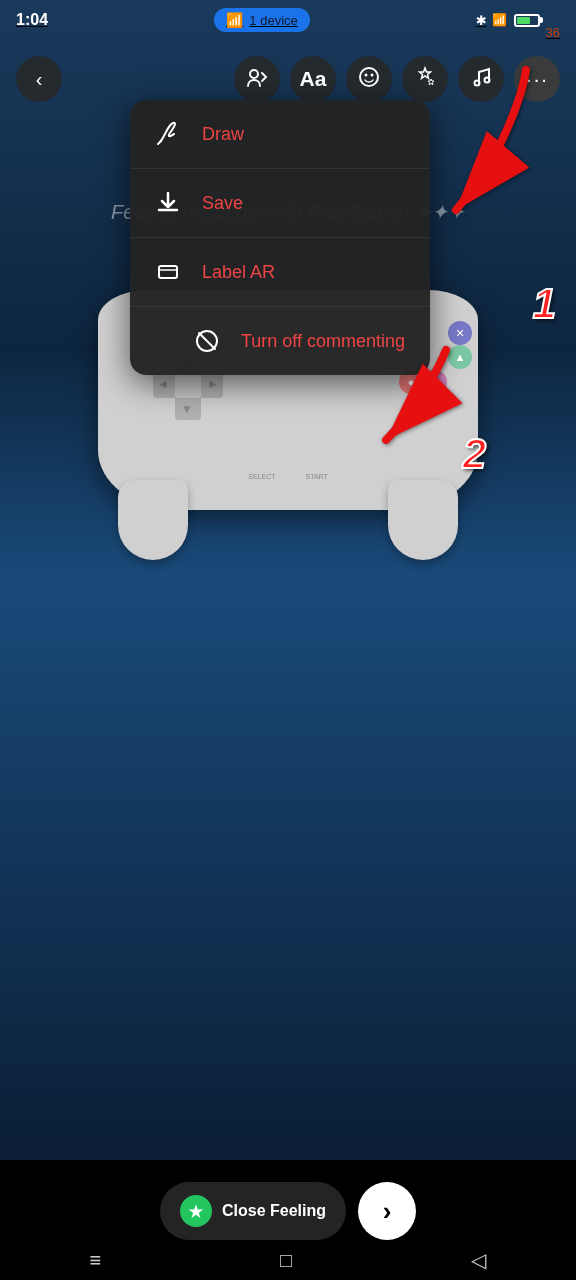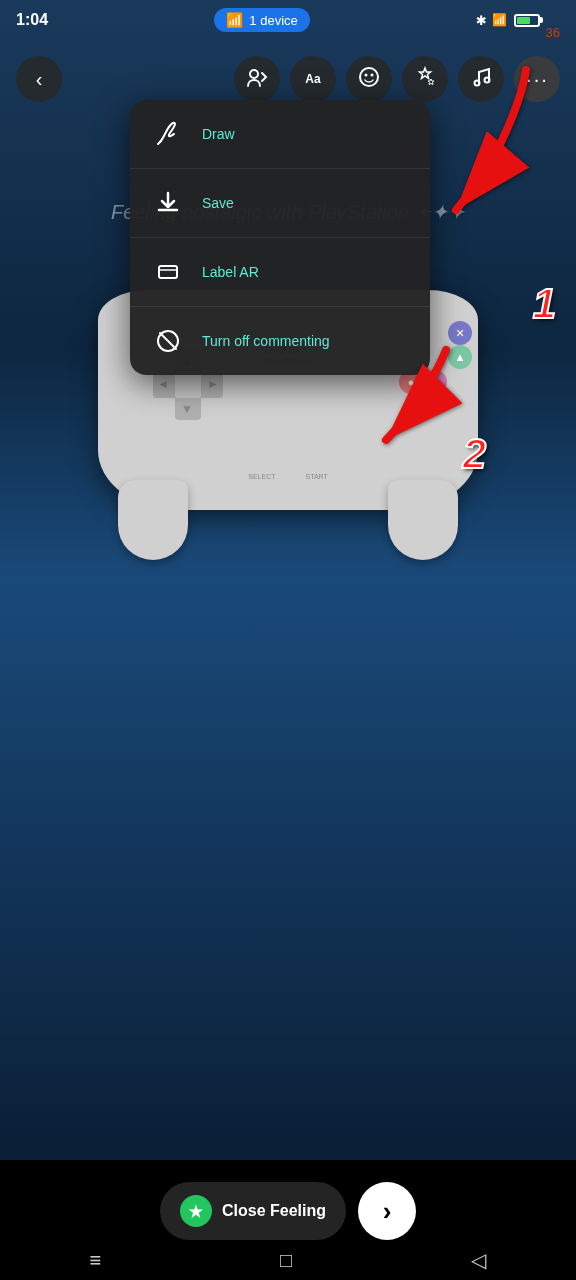--- a/index.html
+++ b/index.html
@@ -17,36 +17,37 @@
     .status-bar {
       position: absolute;
       top: 0; left: 0; right: 0;
       height: 40px;
       display: flex;
       align-items: center;
       justify-content: space-between;
       padding: 6px 16px;
       z-index: 100;
       background: transparent;
+      text-decoration: underline;
     }
     .status-time {
       color: #fff;
       font-size: 16px;
       font-weight: 600;
     }
     .status-center {
       display: flex;
       align-items: center;
       gap: 6px;
       background: #1a73e8;
       border-radius: 20px;
       padding: 4px 12px;
     }
     .status-center-text {
-      color: #ffffff;
+      color: #0f172a;
       font-size: 13px;
       font-weight: 500;
     }
     .status-right {
       display: flex;
       align-items: center;
       gap: 6px;
       color: #fff;
       font-size: 13px;
     }
@@ -170,34 +171,35 @@
     .menu-item {
       display: flex;
       align-items: center;
       gap: 20px;
       padding: 20px 24px;
       cursor: pointer;
       border-bottom: 1px solid rgba(255,255,255,0.08);
     }
     .menu-item:last-child {
       border-bottom: none;
+      margin-left: 39px;
     }
     .menu-icon {
       width: 28px;
       height: 28px;
       display: flex;
       align-items: center;
       justify-content: center;
       color: #fff;
       font-size: 22px;
       flex-shrink: 0;
     }
     .menu-label {
-      color: #5eead4;
-      font-size: 14px;
+      color: #ef4444;
+      font-size: 18px;
       font-weight: 400;
     }
 
     
     .arrow-1 {
       position: absolute;
       top: 60px;
       right: 30px;
       z-index: 300;
     }
@@ -407,21 +409,21 @@
     <button class="toolbar-btn">
       <span>
         <svg width="22" height="22" viewBox="0 0 22 22" fill="none">
           <circle cx="8" cy="8" r="4" stroke="white" stroke-width="2"></circle>
           <path d="M2 20c0-4 3-6 6-6s6 2 6 6" stroke="white" stroke-width="2" stroke-linecap="round"></path>
           <path d="M16 7l4 4-4 4" stroke="white" stroke-width="2" stroke-linecap="round"></path>
         </svg>
       </span>
     </button>
     <button class="toolbar-btn">
-      <span style="font-size:12px;font-weight:700;">Aa</span>
+      <span style="font-size:21px;font-weight:700;">Aa</span>
     </button>
     <button class="toolbar-btn">
       <span>
         <svg width="22" height="22" viewBox="0 0 22 22" fill="none">
           <circle cx="11" cy="11" r="9" stroke="white" stroke-width="2"></circle>
           <circle cx="8" cy="9" r="1.5" fill="white"></circle>
           <circle cx="14" cy="9" r="1.5" fill="white"></circle>
           <path d="M7 14s1 2 4 2 4-2 4-2" stroke="white" stroke-width="1.5" stroke-linecap="round"></path>
         </svg>
       </span>

